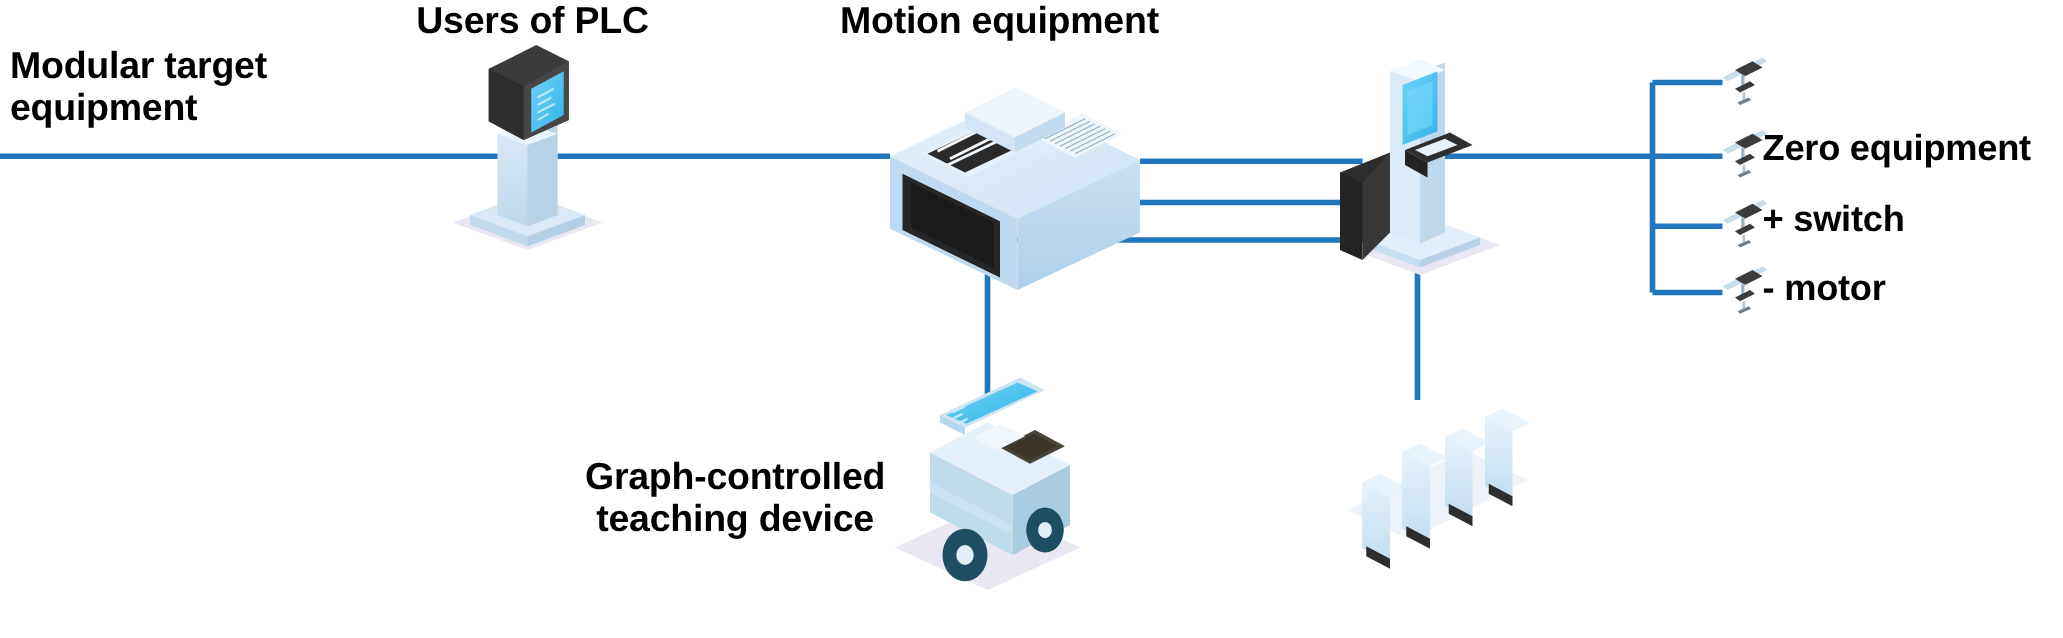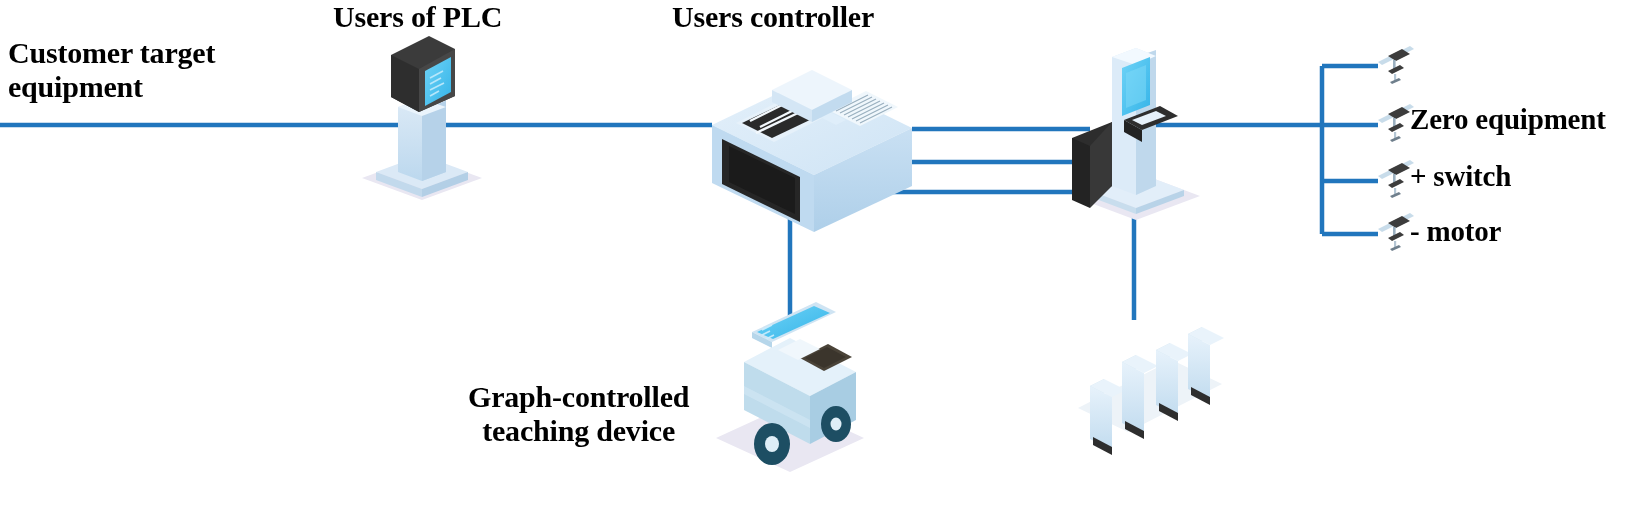--- a/index.html
+++ b/index.html
@@ -13,32 +13,32 @@
   }
   #stage {
     position: relative;
     width: 1650px;
     height: 510px;
     background: #ffffff;
     overflow: hidden;
   }
   .label {
     position: absolute;
-    font-family: Liberation Serif, serif;
+    font-family: Liberation Sans, sans-serif;
     font-weight: bold;
     color: #000000;
     line-height: 1.12;
     white-space: pre-line;
     letter-spacing: -0.2px;
   }
   .lbl-customer   { left: 8px;    top: 36px;  font-size: 30px; text-align: left; }
   .lbl-plc        { left: 333px;  top: 0px;   font-size: 30px; }
   .lbl-motion     { left: 672px;  top: 0px;   font-size: 30px; }
   .lbl-pcb        { left: 1036px; top: 0px;   font-size: 30px; }
-  .lbl-teaching   { left: 468px;  top: 365px; font-size: 30px; text-align: center; margin-top: 15px; }
+  .lbl-teaching   { left: 468px;  top: 365px; font-size: 30px; text-align: center; }
   .lbl-motor      { left: 1062px; top: 414px; font-size: 30px; }
   .sensor-label   { font-size: 29px; }
   .sl1 { left: 1410px; top: 44px; }
   .sl2 { left: 1410px; top: 103px; }
   .sl3 { left: 1410px; top: 160px; }
   .sl4 { left: 1410px; top: 215px; }
 
   svg.art {
     position: absolute;
     left: 0;
@@ -279,26 +279,26 @@
       <polygon points="1156,350 1170,343 1192,354 1178,361" fill="#e9f3fb"></polygon>
       <polygon points="1159,403 1178,413 1178,421 1159,411" fill="#2e2e2e"></polygon>
 
       <polygon points="1188,334 1202,327 1202,382 1188,389" fill="#d2e6f3"></polygon>
       <polygon points="1188,334 1210,345 1210,400 1188,389" fill="url(#gPanel)"></polygon>
       <polygon points="1188,334 1202,327 1224,338 1210,345" fill="#e9f3fb"></polygon>
       <polygon points="1191,387 1210,397 1210,405 1191,395" fill="#2e2e2e"></polygon>
     </g>
   </svg>
 
-  <div class="label lbl-customer">Customer target
+  <div class="label lbl-customer">Modular target
 equipment</div>
 
   <div class="label lbl-plc">Users of PLC</div>
 
-  <div class="label lbl-motion">Users controller</div>
+  <div class="label lbl-motion">Motion equipment</div>
 
 
   <div class="label lbl-teaching">Graph-controlled
 teaching device</div>
 
 
 
   <div class="label sensor-label sl2">Zero equipment</div>
 
   <div class="label sensor-label sl3">+ switch</div>

